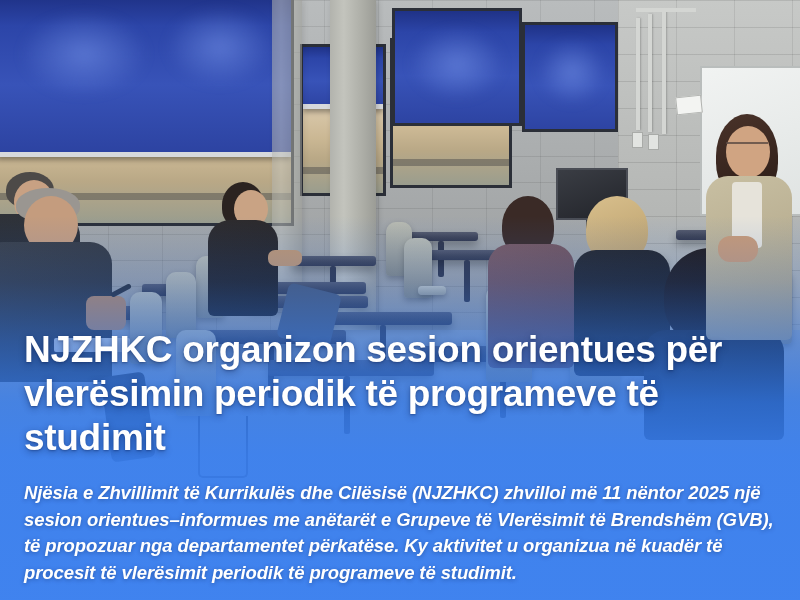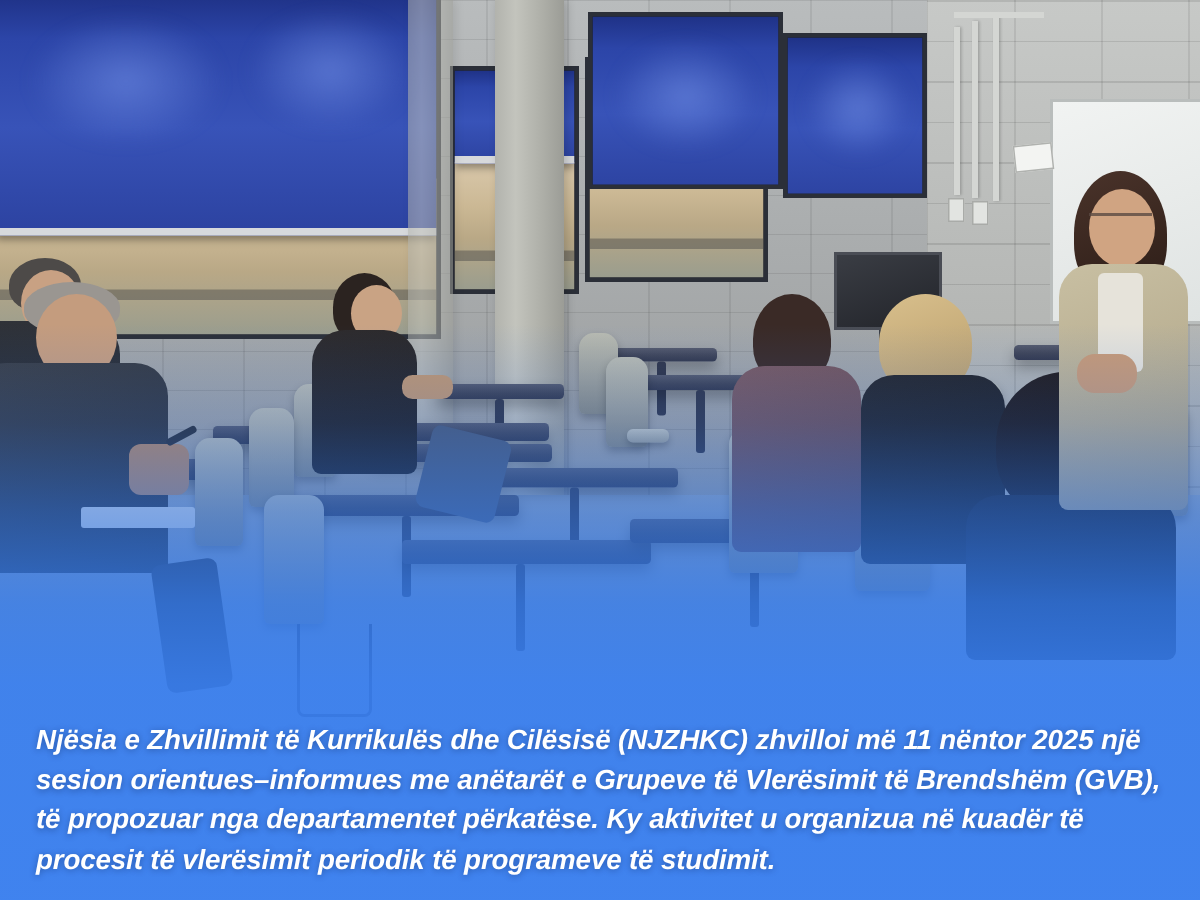--- a/index.html
+++ b/index.html
@@ -387,16 +387,17 @@
       <div class="body-shape" style="left:706px; top:176px; width:86px; height:164px; background:linear-gradient(160deg,#c8bfa2,#a89d80);"></div>
       <div style="position:absolute; left:732px; top:182px; width:30px; height:66px; background:#e6e3da; border-radius:4px;"></div>
       <div style="position:absolute; left:718px; top:236px; width:40px; height:26px; background:#c89a76; border-radius:12px;"></div>
     </div>
 
   </div>
 
   <div class="overlay"></div>
 
   <div class="text-layer">
+    <h1 class="headline">NJZHKC organizon sesion orientues për vlerësimin periodik të programeve të studimit</h1>
     <p class="body-copy">Njësia e Zhvillimit të Kurrikulës dhe Cilësisë (NJZHKC) zhvilloi më 11 nëntor 2025 një sesion orientues–informues me anëtarët e Grupeve të Vlerësimit të Brendshëm (GVB), të propozuar nga departamentet përkatëse. Ky aktivitet u organizua në kuadër të procesit të vlerësimit periodik të programeve të studimit.</p>
   </div>
 
 </div>
 
 </body></html>

